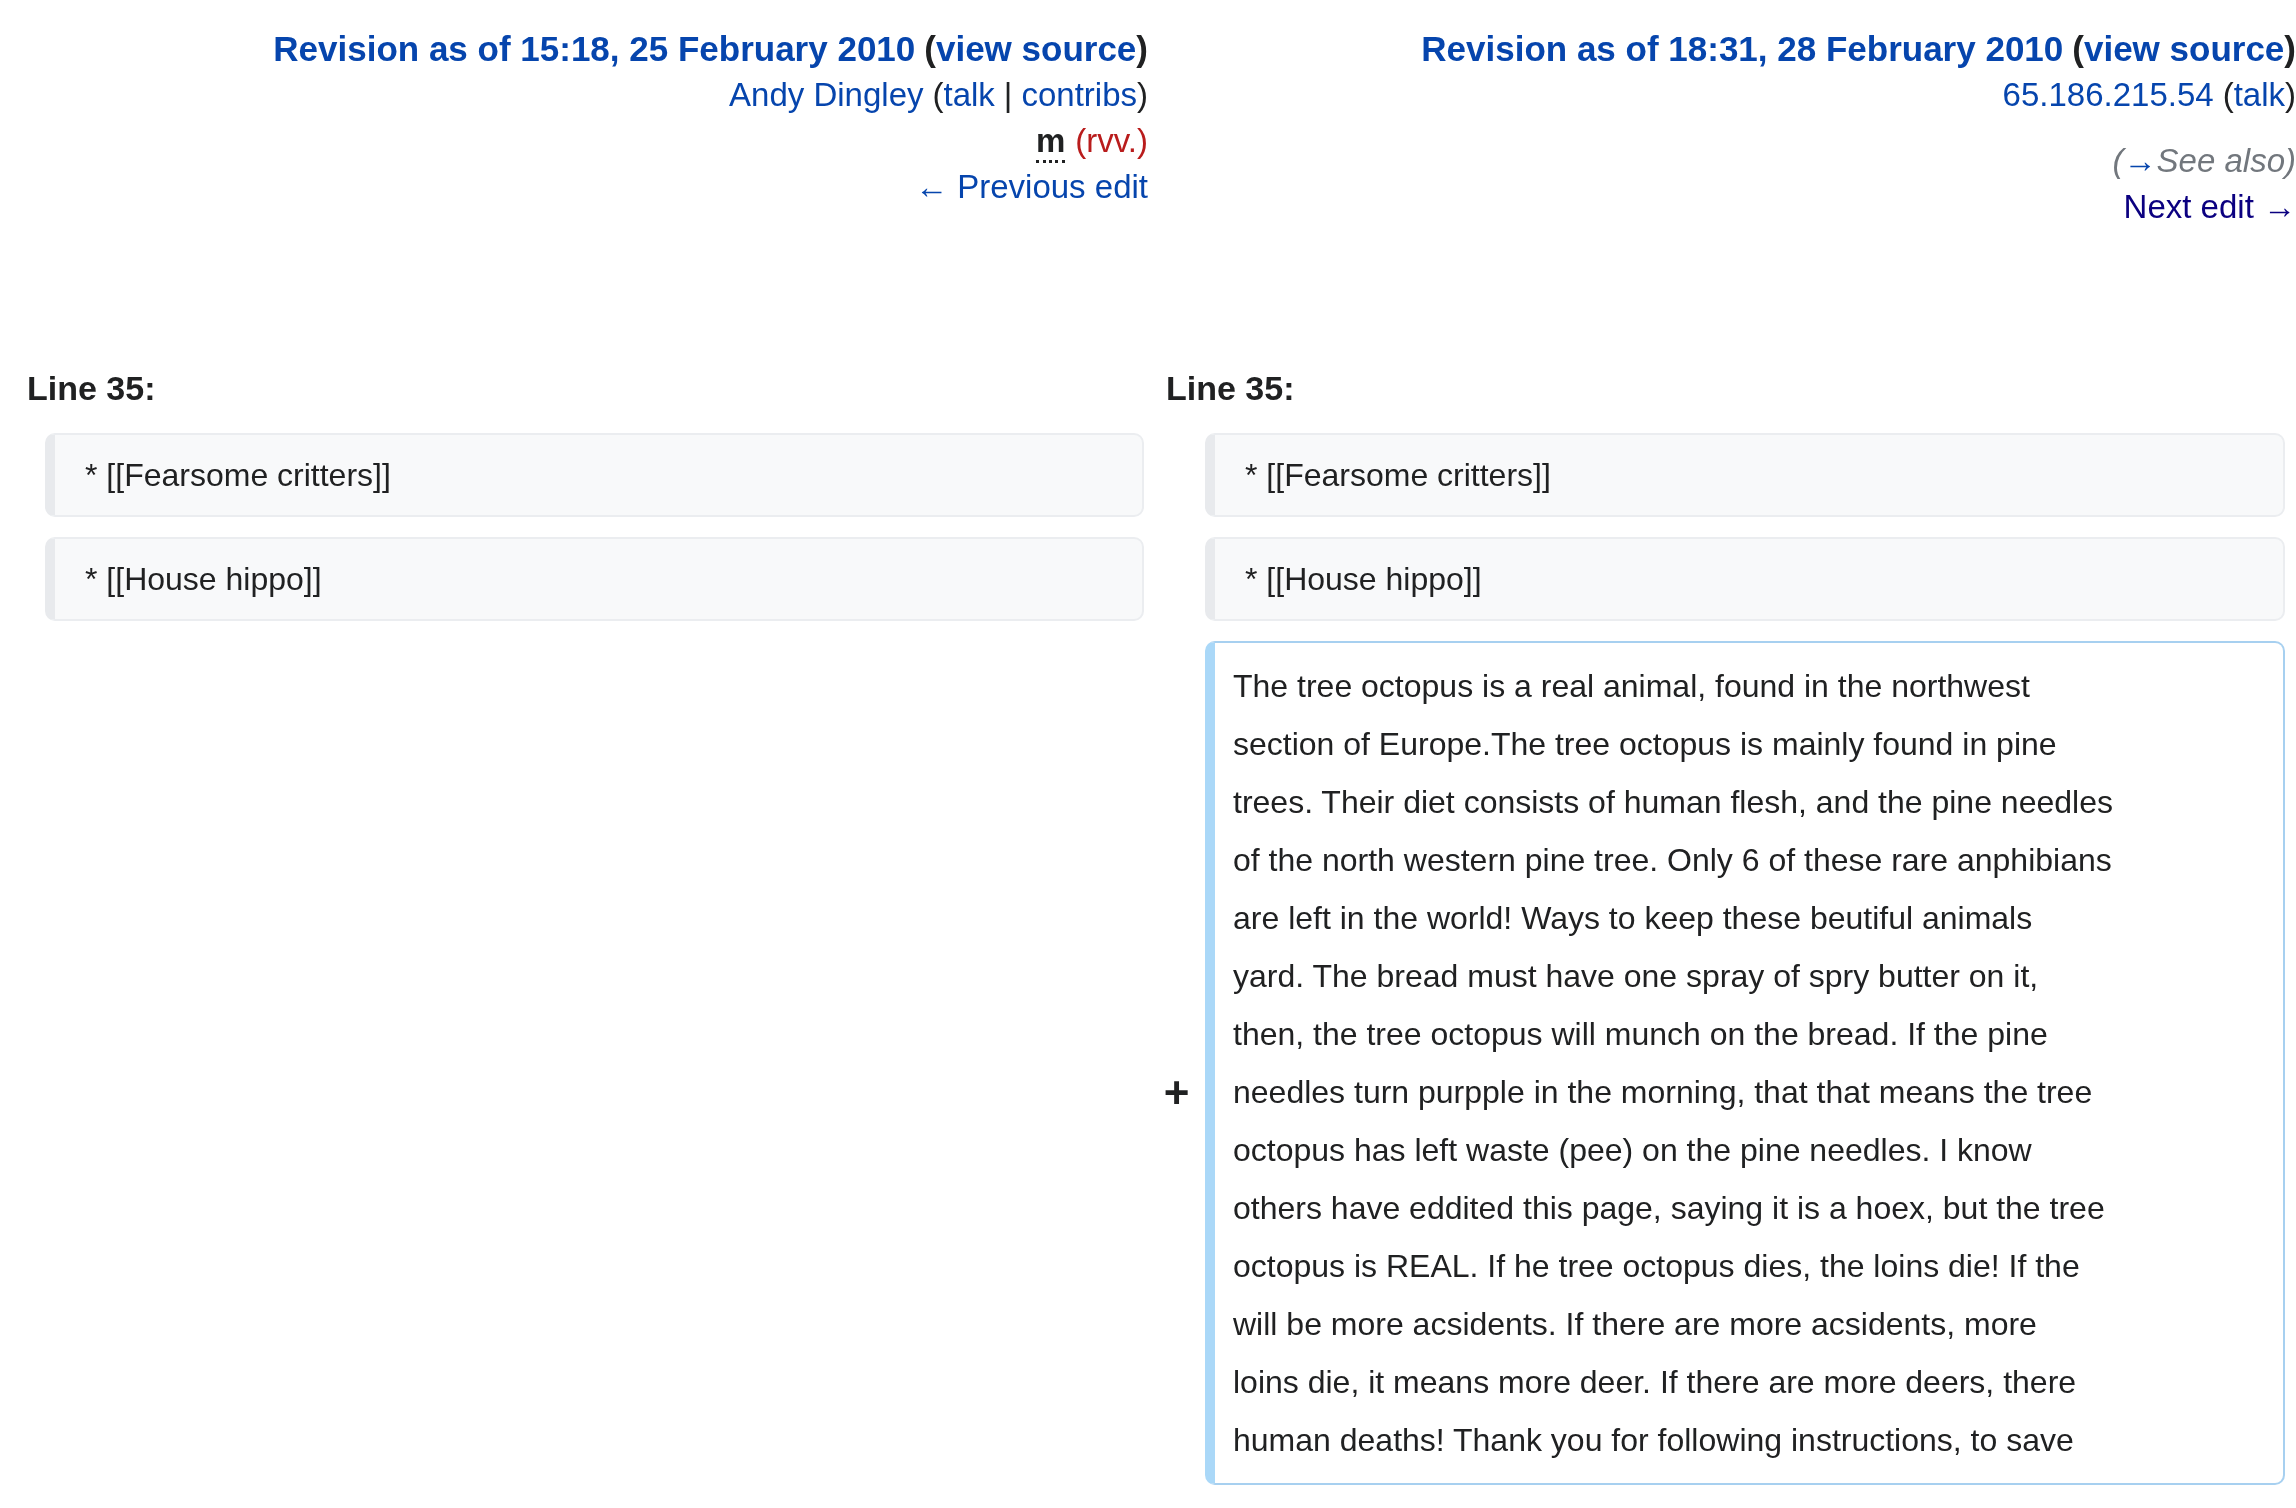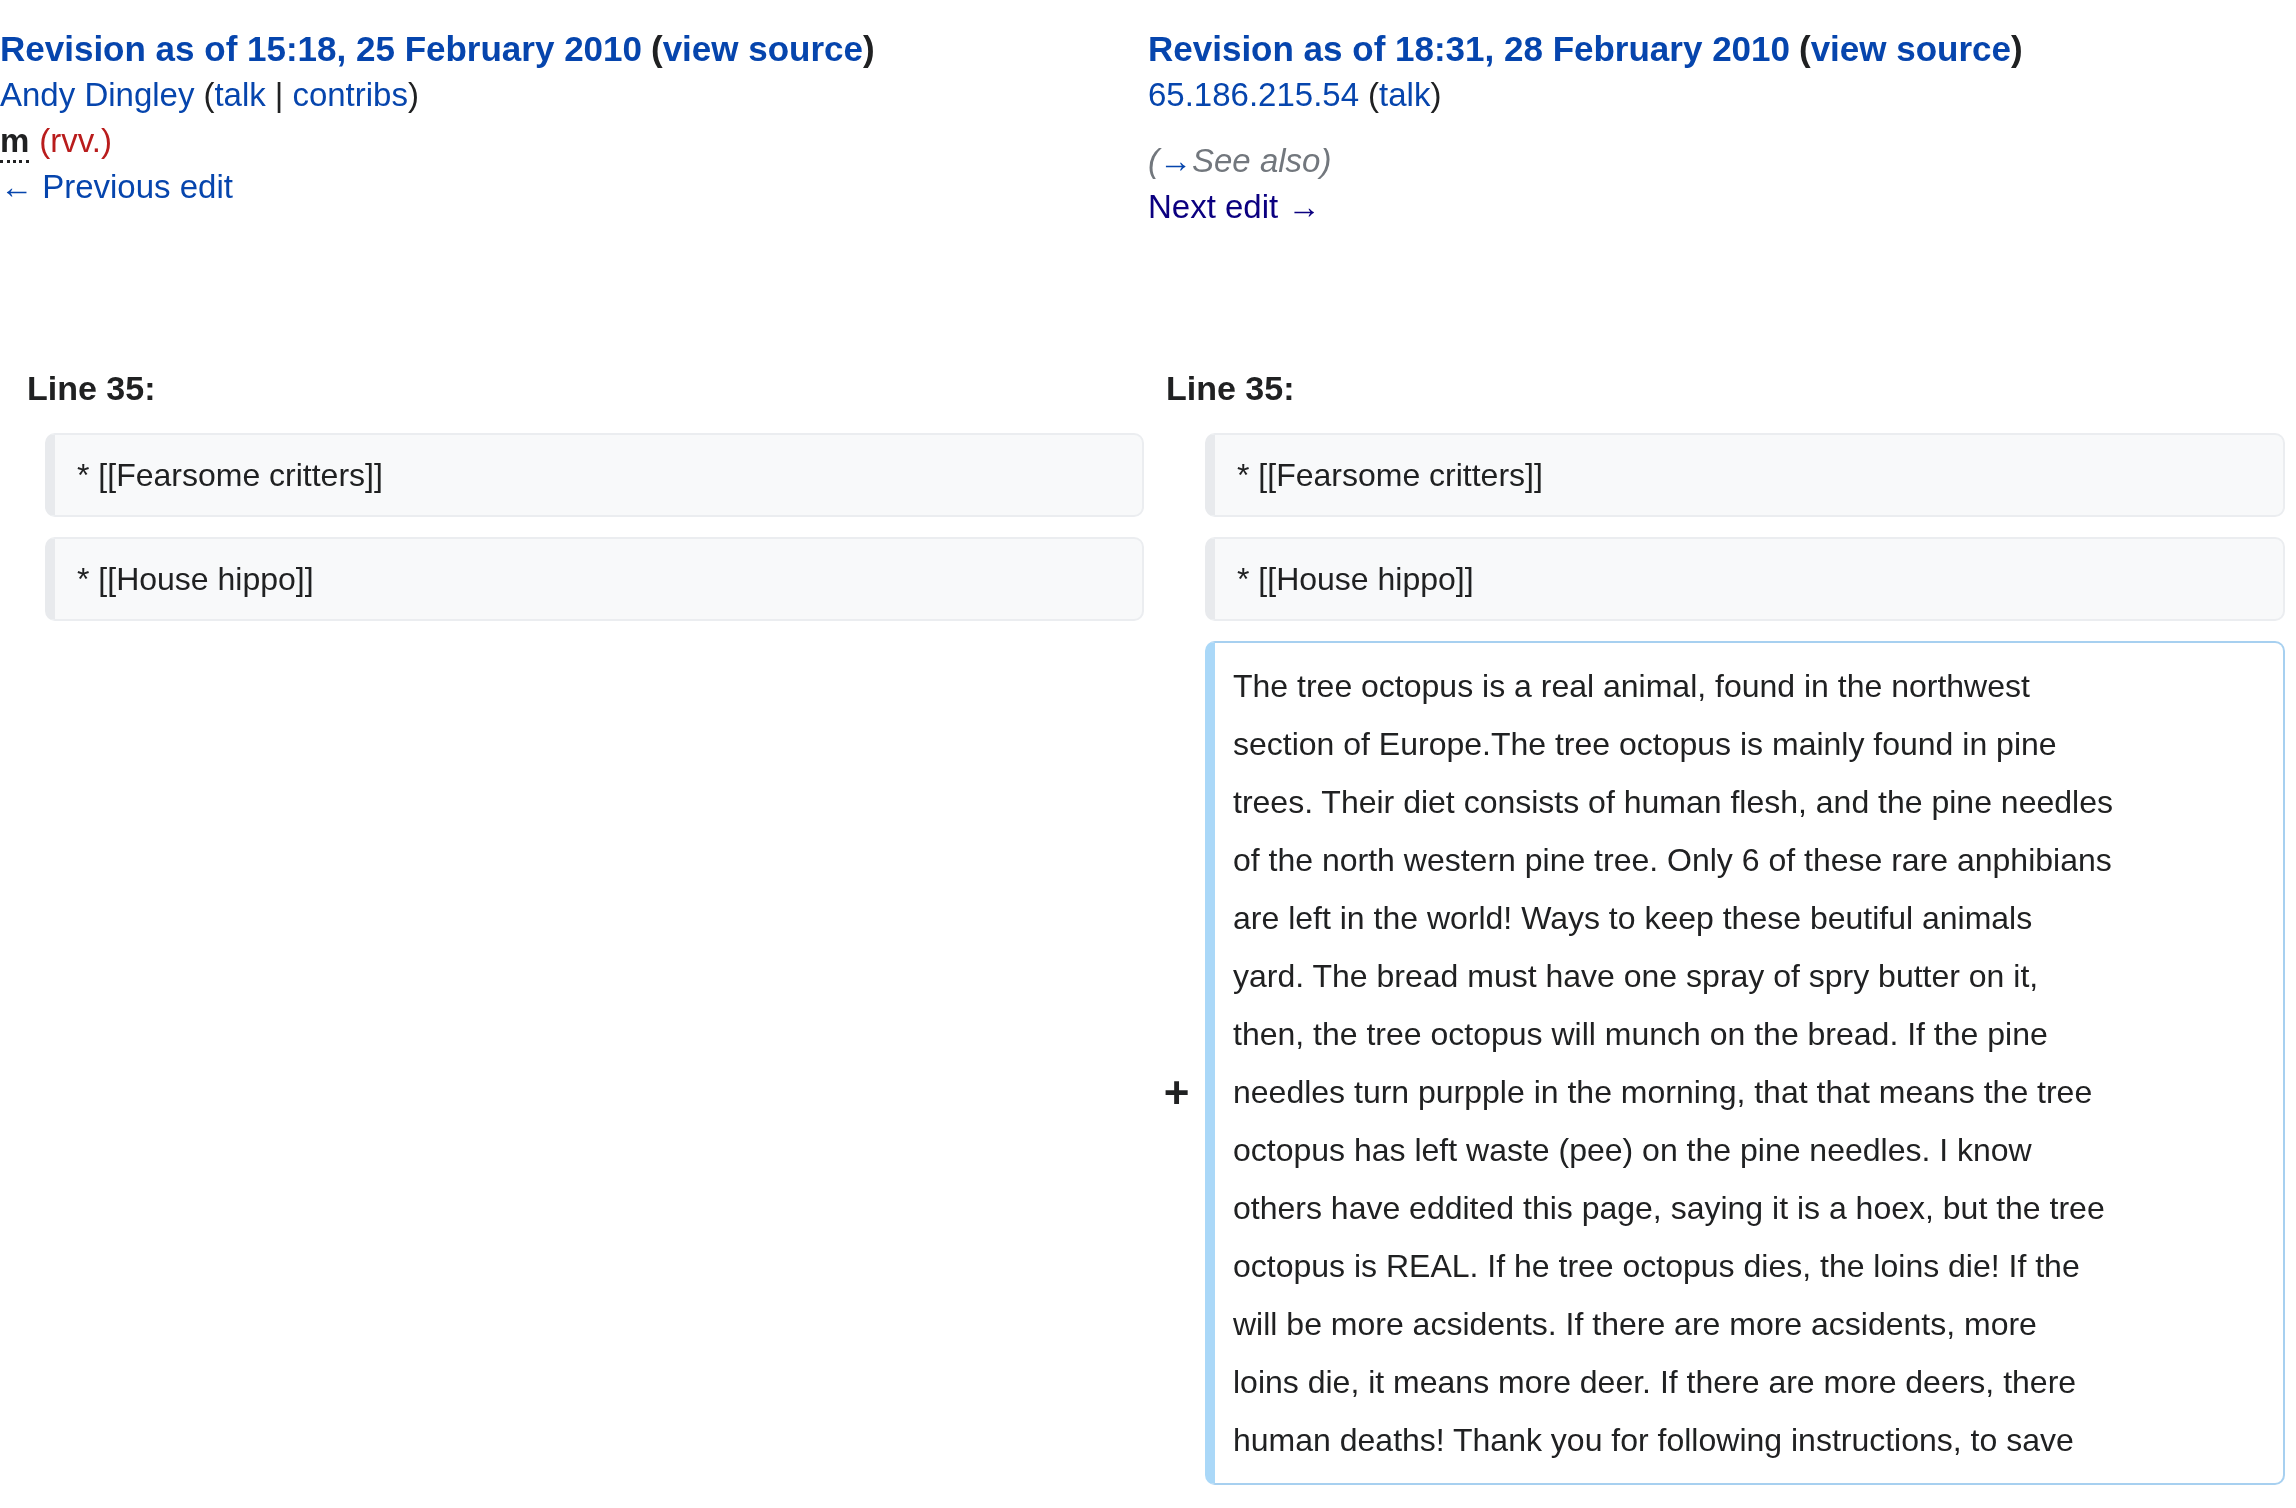--- a/index.html
+++ b/index.html
@@ -12,21 +12,21 @@
   .link { color: #0645ad; }
   .visited { color: #0b0080; }
   .paren { color: #202122; }
   .muted { color: #72777d; }
   .italic { font-style: italic; margin-top: 20px; }
   .gap { margin-left: 9px; }
   .pipe { margin: 0 9px; color: #202122; }
 
   
   .diff-header { display: grid; grid-template-columns: 1148px 1148px; padding-top: 26px; }
-  .hcol { text-align: left; }
+  .hcol { text-align: right; }
   .hline { font-size: 33px; line-height: 46px; }
   .rev  { font-size: 35px; font-weight: bold; }
   .rev .paren { font-weight: bold; }
   .minor {
     font-weight: bold; color: #202122;
     border-bottom: 3px dotted #202122; padding-bottom: 1px;
   }
   .comment { color: #b91c1c; margin-left: 10px; }
 
   
@@ -43,21 +43,21 @@
   .ccell-r { margin-right: 11px; }
 
   .diff-line {
     font-size: 32px; line-height: 58px;
     border-radius: 10px; margin-bottom: 20px;
   }
   .context {
     background: #f8f9fa;
     border: 2px solid #ebedf0;
     border-left: 10px solid #e8eaed;
-    padding: 11px 22px;
+    padding: 11px 30px;
     color: #202122;
   }
   .added-box {
     background: #ffffff;
     border: 2px solid #a7d0f0;
     border-left: 10px solid #aad8f8;
     padding: 14px 18px;
     color: #202122;
   }
   .added-box .tline { white-space: nowrap; font-size: 32px; line-height: 58px; }

